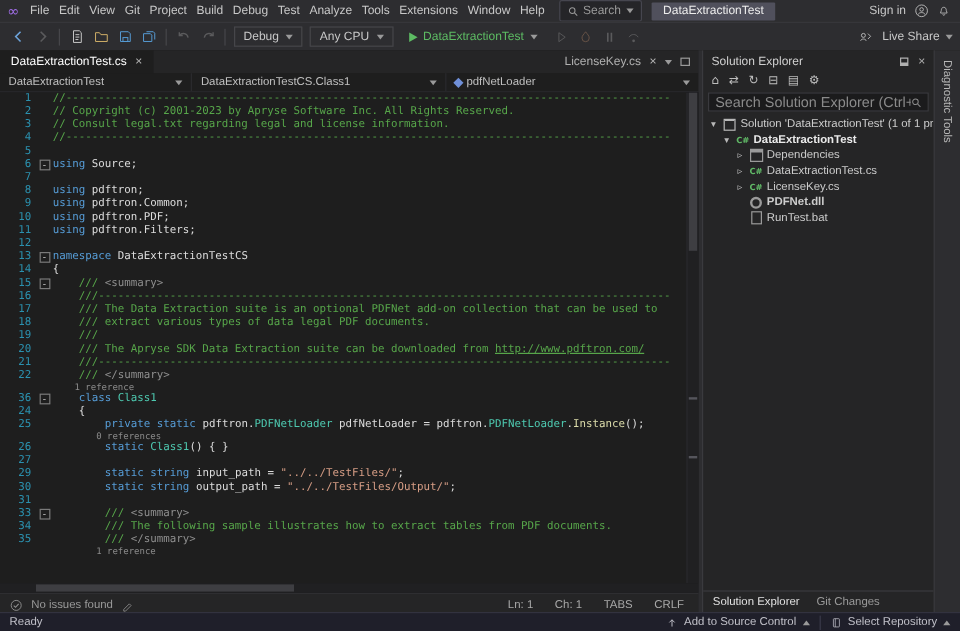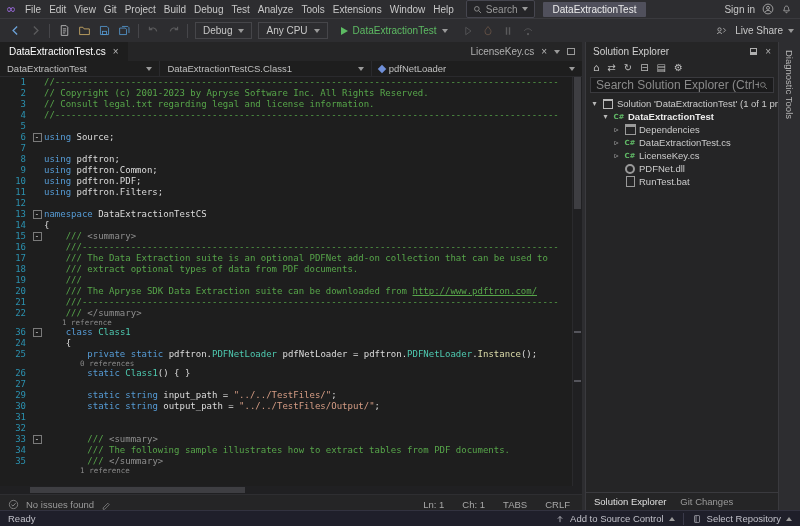--- a/index.html
+++ b/index.html
@@ -367,21 +367,21 @@
               <span class="codetext"><span class="tk-c">    ///----------------------------------------------------------------------------------------</span></span>
             </div>
             <div class="code-row">
               <span class="ln">17</span>
               <span class="foldcol"></span>
               <span class="codetext"><span class="tk-c">    /// The Data Extraction suite is an optional PDFNet add-on collection that can be used to</span></span>
             </div>
             <div class="code-row">
               <span class="ln">18</span>
               <span class="foldcol"></span>
-              <span class="codetext"><span class="tk-c">    /// extract optional types of data from PDF documents.</span></span>
+              <span class="codetext"><span class="tk-c">    /// extract various types of data legal PDF documents.</span></span>
             </div>
             <div class="code-row">
               <span class="ln">19</span>
               <span class="foldcol"></span>
               <span class="codetext"><span class="tk-c">    ///</span></span>
             </div>
             <div class="code-row">
               <span class="ln">20</span>
               <span class="foldcol"></span>
               <span class="codetext"><span class="tk-c">    /// The Apryse SDK Data Extraction suite can be downloaded from </span><span class="tk-u">http://www.pdftron.com/</span></span>
@@ -430,25 +430,20 @@
               <span class="foldcol"></span>
               <span class="codetext"><span class="tk-p">        </span><span class="tk-k">static</span><span class="tk-p"> </span><span class="tk-k">string</span><span class="tk-p"> input_path = </span><span class="tk-s">"../../TestFiles/"</span><span class="tk-p">;</span></span>
             </div>
             <div class="code-row">
               <span class="ln">30</span>
               <span class="foldcol"></span>
               <span class="codetext"><span class="tk-p">        </span><span class="tk-k">static</span><span class="tk-p"> </span><span class="tk-k">string</span><span class="tk-p"> output_path = </span><span class="tk-s">"../../TestFiles/Output/"</span><span class="tk-p">;</span></span>
             </div>
             <div class="code-row">
               <span class="ln">31</span>
-              <span class="foldcol"></span>
-              <span class="codetext"></span>
-            </div>
-            <div class="code-row">
-              <span class="ln">32</span>
               <span class="foldcol"></span>
               <span class="codetext"></span>
             </div>
             <div class="code-row">
               <span class="ln">33</span>
               <span class="foldcol">
                 <span class="foldbox">-</span>
               </span>
               <span class="codetext"><span class="tk-c">        /// </span><span class="tk-g">&lt;summary&gt;</span></span>
             </div>
@@ -543,21 +538,21 @@
           <div class="tree-row" style="padding-left: 26px;">
             <span class="twist">▹</span>
             <span class="tico tico-cs">C#</span>
             <span class="tree-label">DataExtractionTest.cs</span>
           </div>
           <div class="tree-row" style="padding-left: 26px;">
             <span class="twist">▹</span>
             <span class="tico tico-cs">C#</span>
             <span class="tree-label">LicenseKey.cs</span>
           </div>
-          <div class="tree-row" style="padding-left: 26px;">
+          <div class="tree-row" style="padding-left: 26px; font-weight: bold;">
             <span class="twist"></span>
             <span class="tico tico-dll"></span>
             <span class="tree-label">PDFNet.dll</span>
           </div>
           <div class="tree-row" style="padding-left: 26px;">
             <span class="twist"></span>
             <span class="tico tico-bat"></span>
             <span class="tree-label">RunTest.bat</span>
           </div>
         </div>

